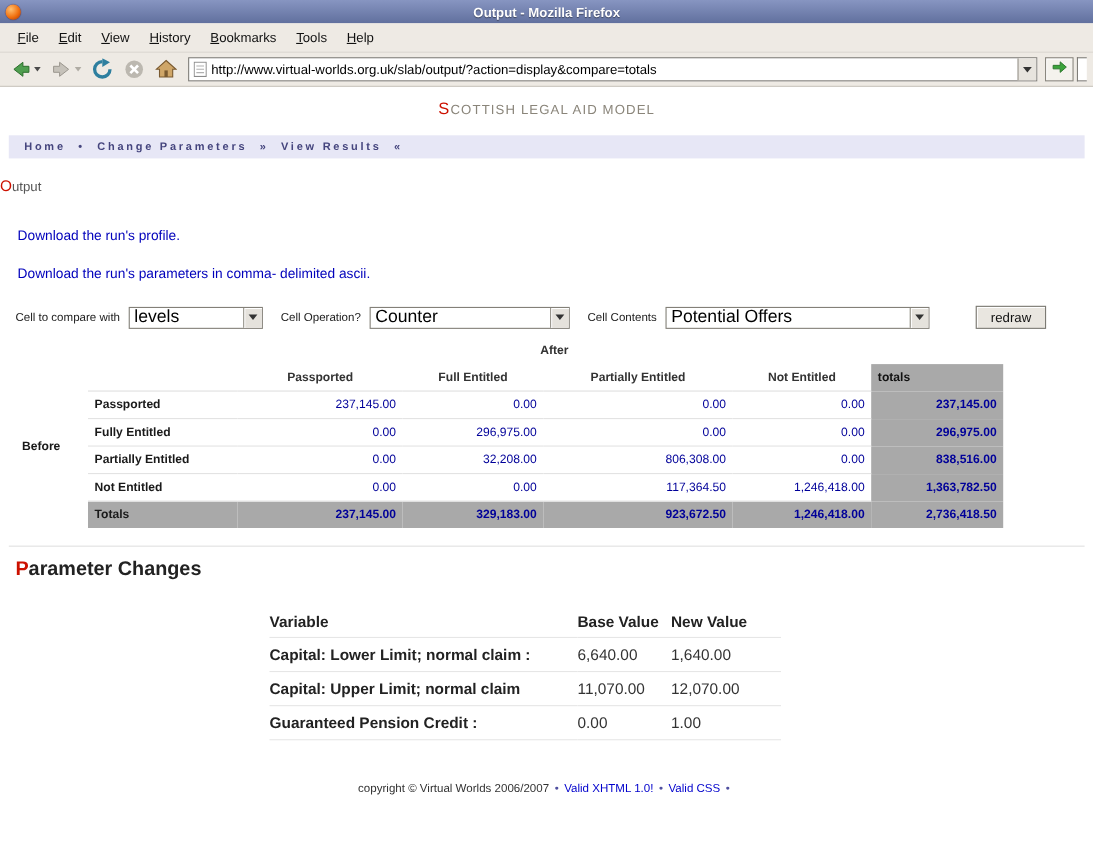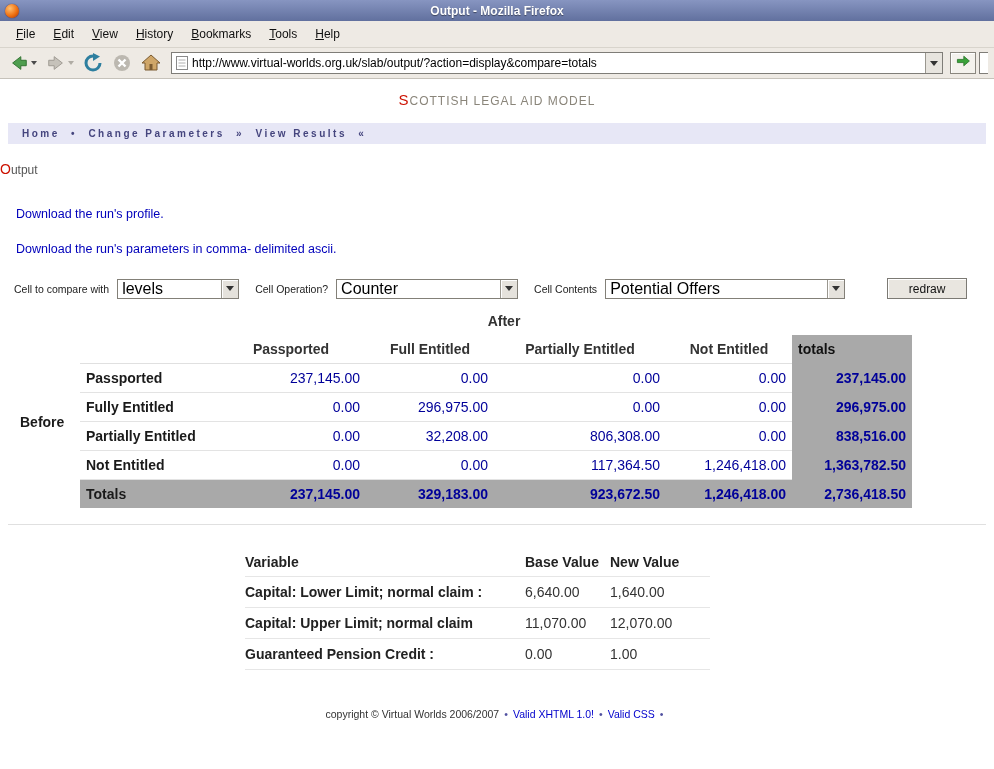--- a/index.html
+++ b/index.html
@@ -40,23 +40,23 @@
 
   .dl-link { display:block; margin:30px 0 0 16px; font-size:12.5px; color:#0000bb; text-decoration:none; cursor:pointer; }
   .dl-link.second { margin-top:21px; }
 
   .controls { display:flex; align-items:center; margin:22px 0 0 14px; }
   .ctl-label { font-size:10.5px; color:#222; margin-right:8px; white-space:nowrap; }
   .selectbox { height:20px; background:#fff; border:1px solid #838078; display:flex; align-items:center; justify-content:space-between; font-size:16px; color:#000; padding-left:4px; margin-right:16px; }
   .selectbox .sel-arrow { width:17px; height:18px; background:#e5e2dc; border-left:1px solid #9a978f; box-shadow:inset 1px 1px 0 #fff; display:flex; align-items:center; justify-content:center; margin-left:4px; }
   .sel-tri { width:0; height:0; border-left:4px solid transparent; border-right:4px solid transparent; border-top:5px solid #333; }
   .w1 { width:122px; } .w2 { width:182px; } .w3 { width:240px; }
-  .redraw-btn { margin-left:26px; width:80px; height:21px; background:#e9e6e0; border:1px solid #7c7a74; box-shadow:inset 1px 1px 0 #fff; font-size:12px; color:#111; display:flex; align-items:center; justify-content:center; font-family:"Liberation Sans", sans-serif; }
-
-  table.results { border-collapse:collapse; margin:8px 0 16px 14px; width:898px; font-size:14px; table-layout:fixed; }
+  .redraw-btn { margin-left:26px; width:64px; height:21px; background:#e9e6e0; border:1px solid #7c7a74; box-shadow:inset 1px 1px 0 #fff; font-size:12px; color:#111; display:flex; align-items:center; justify-content:center; font-family:"Liberation Sans", sans-serif; }
+
+  table.results { border-collapse:collapse; margin:8px 0 16px 14px; width:898px; font-size:11px; table-layout:fixed; }
   .c-before { width:66px; } .c-label { width:136px; } .c-n1 { width:150px; } .c-n2 { width:128px; } .c-n3 { width:172px; } .c-n4 { width:126px; } .c-tot { width:120px; }
   table.results th, table.results td { padding:6px 6px; }
   .after-row th { font-weight:bold; color:#333; text-align:center; padding:4px 0 6px 0; }
   .head-row th { font-weight:bold; color:#333; text-align:center; border-bottom:1px solid #e0e0e0; }
   .head-row .tot-h { background:#a9a9a9; text-align:left; color:#111; border-bottom:none; }
   td.rl { font-weight:bold; color:#1a1a1a; text-align:left; border-bottom:1px solid #e3e3e3; }
   td.num { text-align:right; color:#000099; border-bottom:1px solid #e3e3e3; }
   td.tot { background:#a9a9a9; text-align:right; color:#000099; font-weight:bold; }
   td.before { font-weight:bold; color:#1a1a1a; vertical-align:middle; text-align:left; padding-left:2px; }
   .totals-row td { background:#a9a9a9; border-bottom:none; }
@@ -279,20 +279,23 @@
         <td class="num">329,183.00</td>
         <td class="num">923,672.50</td>
         <td class="num">1,246,418.00</td>
         <td class="tot">2,736,418.50</td>
       </tr>
     </tbody>
       </table>
 
     <div class="divider"></div>
 
+    <div class="param-heading">
+      <span class="redcap">P</span><span>arameter Changes</span>
+    </div>
 
     <table class="params">
       <colgroup>
           <col class="p-var">
           <col class="p-base">
           <col class="p-new">
         </colgroup>
       <tbody>
           <tr>
         <th>Variable</th>

